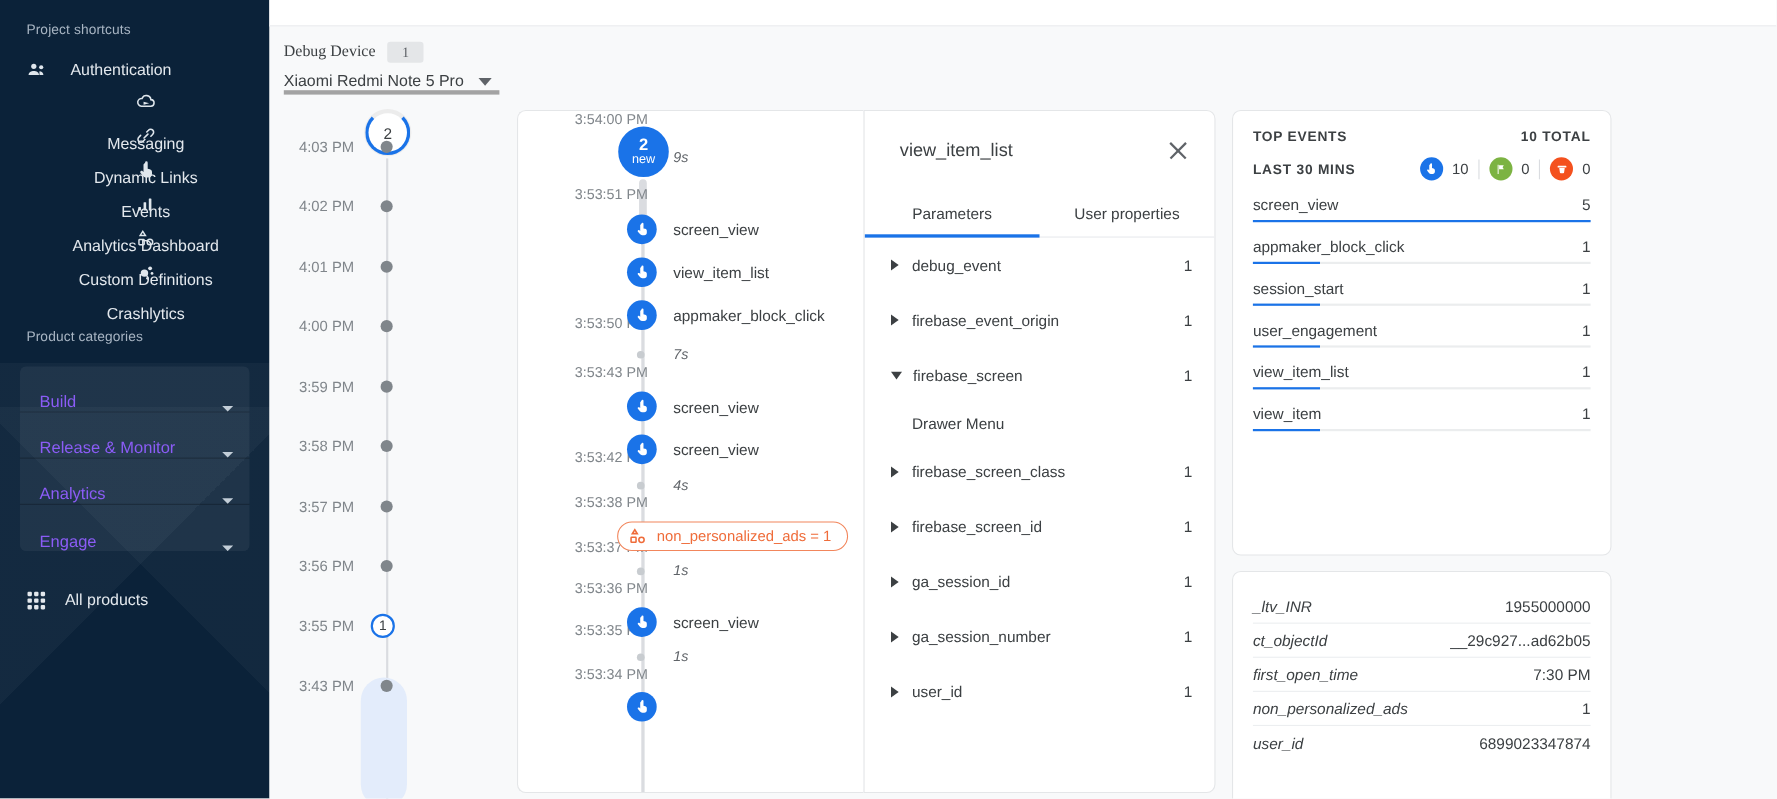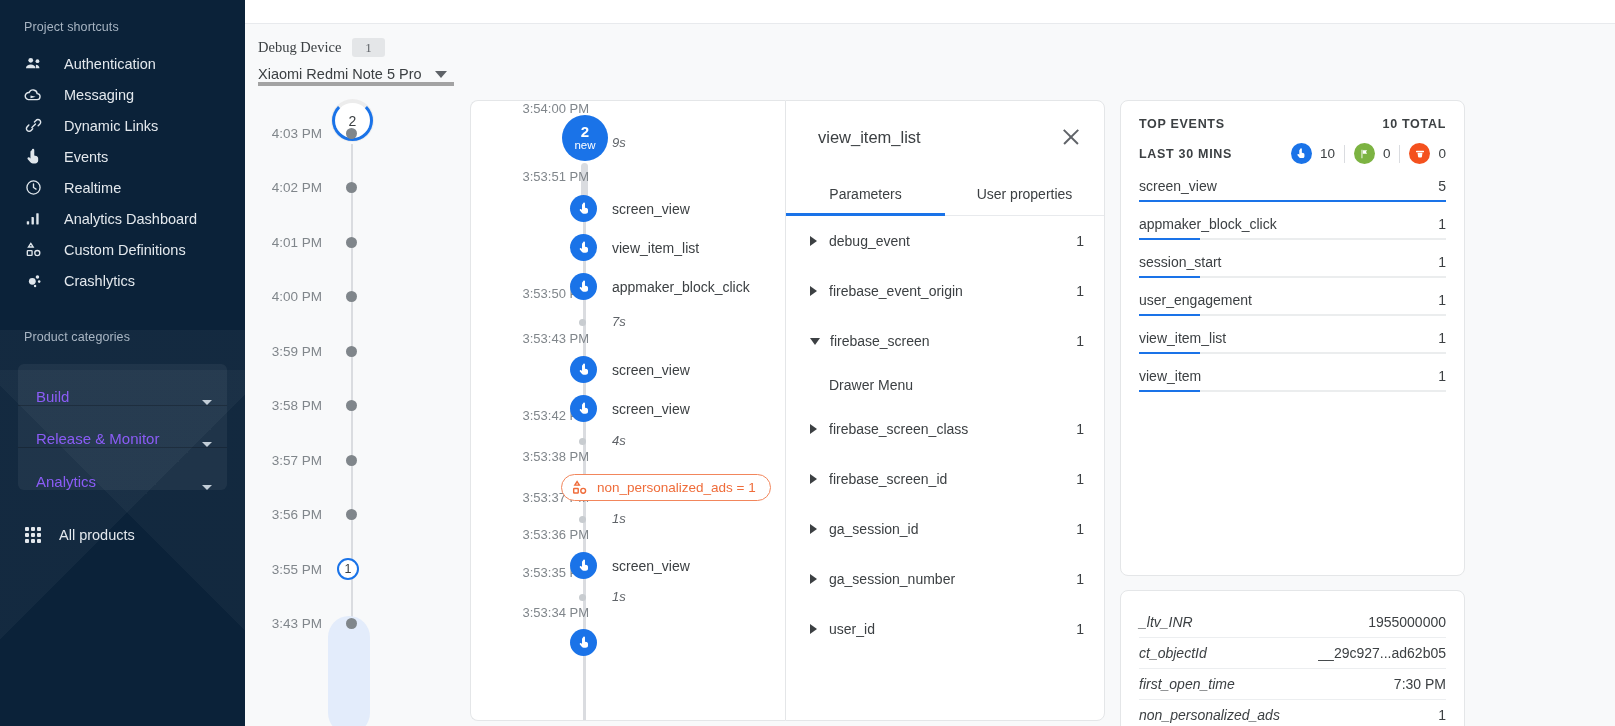--- a/index.html
+++ b/index.html
@@ -32,21 +32,21 @@
   }
   .side-head {
     color: #a7b4c2; font-size: 12.5px; padding: 10px 0 14px 24px;
     letter-spacing:.1px;
   }
   .side-item {
     display:flex; align-items:center; gap:18px;
     height: 31px; padding-left: 20px; margin-bottom: 0;
     color:#e3e8ed; font-size:14.5px; cursor:pointer; position:relative; z-index:2;
   }
-  .side-item + .side-item { margin-top: 0; }
+  .side-item + .side-item { margin-top: 0; flex-direction: column; }
   .side-item .ic { width:26px; height:22px; display:flex; align-items:center; justify-content:center; flex:0 0 26px;}
   .side-item .ic svg { display:block; }
   .side-item.active { color:#5b9aee; }
   .side-item.active .ic svg { fill:#5b9aee; stroke:#5b9aee; }
   .side-gap { height: 24px; }
   .cat-block {
     margin: 6px 18px 0 18px; border-radius: 6px; overflow:hidden;
     position:relative; z-index:2;
   }
   .cat-row {
@@ -159,21 +159,21 @@
   .prow .tri.open { border-left:5px solid transparent;border-right:5px solid transparent;border-top:7px solid #3c4043; border-bottom:none; margin-right:10px; flex:0 0 10px;}
   .prow .pname { flex:1; font-size:14px; color:#3c4043; }
   .prow .pcount { font-size:14px; color:#3c4043; }
   .pvalue { padding:0 20px 0 43px; height:38px; display:flex; align-items:center; font-size:14px; color:#3c4043;}
 
   
   .rail { width: 360px; flex:0 0 360px; padding-left:15px; }
   .card {
     background:#fff; border:1px solid #e4e6e8; border-radius:8px; padding: 16px 18px 16px 18px;
   }
-  .card.top { height: 476px; }
+  .card.top { height: 405px; }
   .card.props { margin-top:14px; height: 216px; overflow:hidden; }
   .card-head { display:flex;align-items:center;justify-content:space-between; }
   .card-title { font-size:12.5px; color:#3c4043; letter-spacing:.7px; font-weight:700;}
   .card-total { font-size:12.5px; color:#3c4043; letter-spacing:.7px; font-weight:700;}
   .card-sub { display:flex;align-items:center;justify-content:space-between; margin-top:12px;}
   .card-sub-l { font-size:12.5px; color:#3c4043; letter-spacing:.7px; font-weight:700;}
   .counters { display:flex; align-items:center; gap:9px; }
   .counter { display:flex; align-items:center; gap:8px; }
   .counter .cnum { font-size:13.5px; color:#3c4043; }
   .cdiv { width:1px; height:18px; background:#dadce0; }
@@ -235,29 +235,20 @@
 
     <div class="side-item">
       <span class="ic">
         <svg width="18" height="19" viewBox="0 0 24 24" fill="#dfe6ec">
             <path d="M10.5 3.2a1.6 1.6 0 0 1 3.2 0v7.3l2.6.7c1.6.5 2.6 1.6 2.6 3.3v2.8c0 2.3-1.7 3.9-4 3.9h-3.2c-1.5 0-2.6-.6-3.5-1.8L5 15.6c-.6-.8-.4-1.8.4-2.3.7-.4 1.6-.3 2.2.3l1 1V5.4"></path>
           </svg>
       </span>
       <span>Events</span>
     </div>
 
-    <div class="side-item">
-      <span class="ic">
-        <svg width="19" height="19" viewBox="0 0 24 24" fill="none" stroke="#dfe6ec" stroke-width="1.7">
-            <circle cx="12" cy="12" r="8.3"></circle>
-            <path d="M12 7.4V12l3.2 2" stroke-linecap="round"></path>
-          </svg>
-      </span>
-      <span>Realtime</span>
-    </div>
 
     <div class="side-item">
       <span class="ic">
         <svg width="19" height="19" viewBox="0 0 24 24" fill="#dfe6ec">
             <rect x="3.5" y="15.5" width="3" height="4" rx=".6"></rect>
             <rect x="9.5" y="10" width="3" height="9.5" rx=".6"></rect>
             <rect x="15.5" y="5.5" width="3" height="14" rx=".6"></rect>
           </svg>
       </span>
       <span>Analytics Dashboard</span>
@@ -294,20 +285,24 @@
       <div class="cat-row">
         <span>Build</span>
         <span class="chev"></span>
       </div>
       <div class="cat-row">
         <span>Release &amp; Monitor</span>
         <span class="chev"></span>
       </div>
       <div class="cat-row">
         <span>Analytics</span>
+        <span class="chev"></span>
+      </div>
+      <div class="cat-row">
+        <span>Engage</span>
         <span class="chev"></span>
       </div>
     </div>
 
     <div class="allprod">
       <span class="grid9">
           <i></i>
           <i></i>
           <i></i>
           <i></i>

